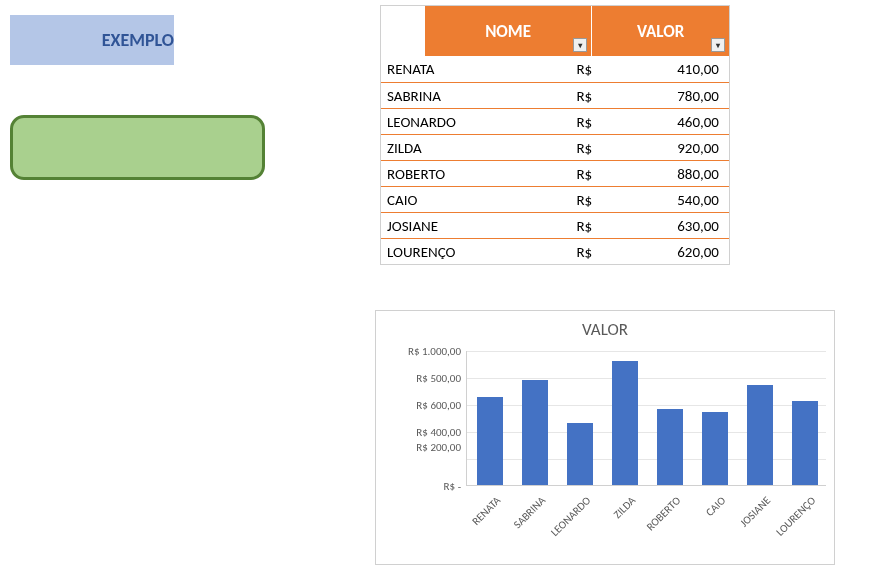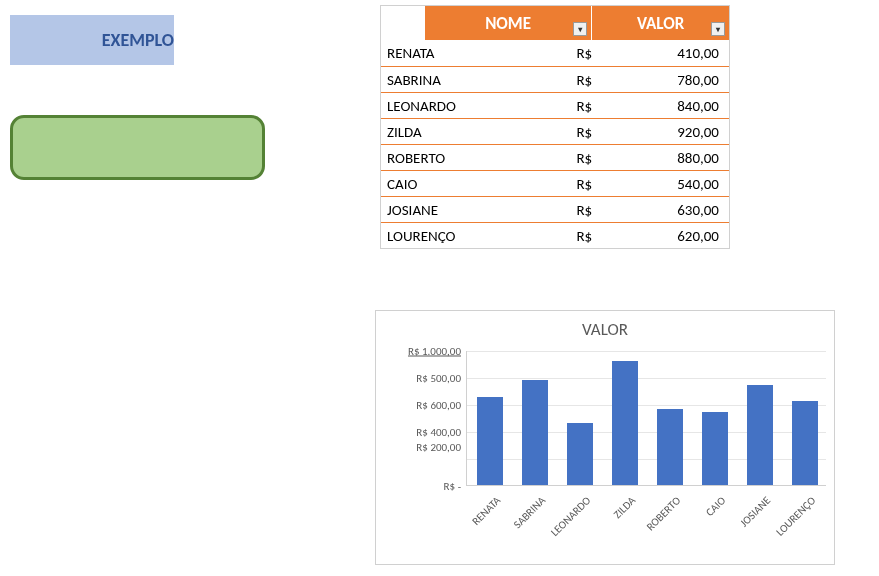--- a/index.html
+++ b/index.html
@@ -38,21 +38,21 @@
   position: absolute;
   left: 380px;
   top: 5px;
   width: 350px;
   border: 1px solid #d0d0d0;
 }
 .table-header {
   background: #ed7d31;
   color: #fff;
   display: flex;
-  height: 34px;
+  height: 50px;
   margin-left: 44px;
 }
 .th {
   display: flex;
   align-items: center;
   justify-content: center;
   position: relative;
   font-weight: bold;
   font-size: 17px;
 }
@@ -187,21 +187,21 @@
           <span class="cur">R$</span>
           <span class="num">780,00</span>
         </div>
       </div>
       <div class="row">
         <div class="cell-nome">
           <span>LEONARDO</span>
         </div>
         <div class="cell-valor">
           <span class="cur">R$</span>
-          <span class="num">840,00</span>
+          <span class="num">460,00</span>
         </div>
       </div>
       <div class="row">
         <div class="cell-nome">
           <span>ZILDA</span>
         </div>
         <div class="cell-valor">
           <span class="cur">R$</span>
           <span class="num">920,00</span>
         </div>
@@ -260,21 +260,21 @@
       <div class="bar" style="left: 189.5px; height: 75.6px; width: 26px;"></div>
       <div class="bar" style="left: 234.5px; height: 72.9px; width: 26px;"></div>
       <div class="bar" style="left: 279.5px; height: 99.9px; width: 26px;"></div>
       <div class="bar" style="left: 324.5px; height: 83.7px; width: 26px;"></div>
     </div>
 <div class="ylabel" style="top: 175px;">R$ -</div>
     <div class="ylabel" style="top: 136px;">R$ 200,00</div>
     <div class="ylabel" style="top: 121px;">R$ 400,00</div>
     <div class="ylabel" style="top: 94px;">R$ 600,00</div>
     <div class="ylabel" style="top: 67px;">R$ 500,00</div>
-    <div class="ylabel" style="top: 40px; text-decoration: underline;">R$ 1.000,00</div>
+    <div class="ylabel" style="top: 40px;">R$ 1.000,00</div>
     <div class="xlabel" style="left: 62.5px; top: 183px; width: 55px;">RENATA</div>
     <div class="xlabel" style="left: 107.5px; top: 183px; width: 55px;">SABRINA</div>
     <div class="xlabel" style="left: 152.5px; top: 183px; width: 55px;">LEONARDO</div>
     <div class="xlabel" style="left: 197.5px; top: 183px; width: 55px;">ZILDA</div>
     <div class="xlabel" style="left: 242.5px; top: 183px; width: 55px;">ROBERTO</div>
     <div class="xlabel" style="left: 287.5px; top: 183px; width: 55px;">CAIO</div>
     <div class="xlabel" style="left: 332.5px; top: 183px; width: 55px;">JOSIANE</div>
     <div class="xlabel" style="left: 377.5px; top: 183px; width: 55px;">LOURENÇO</div>
   </div>
 

